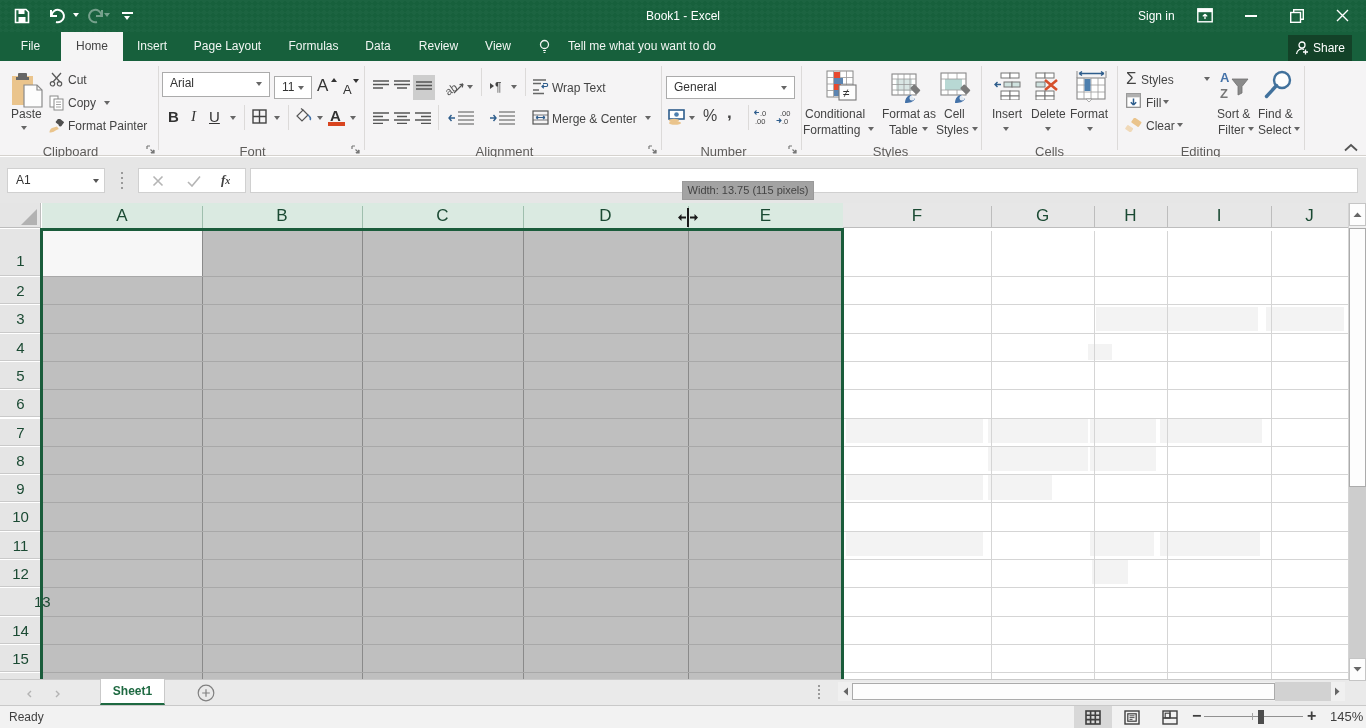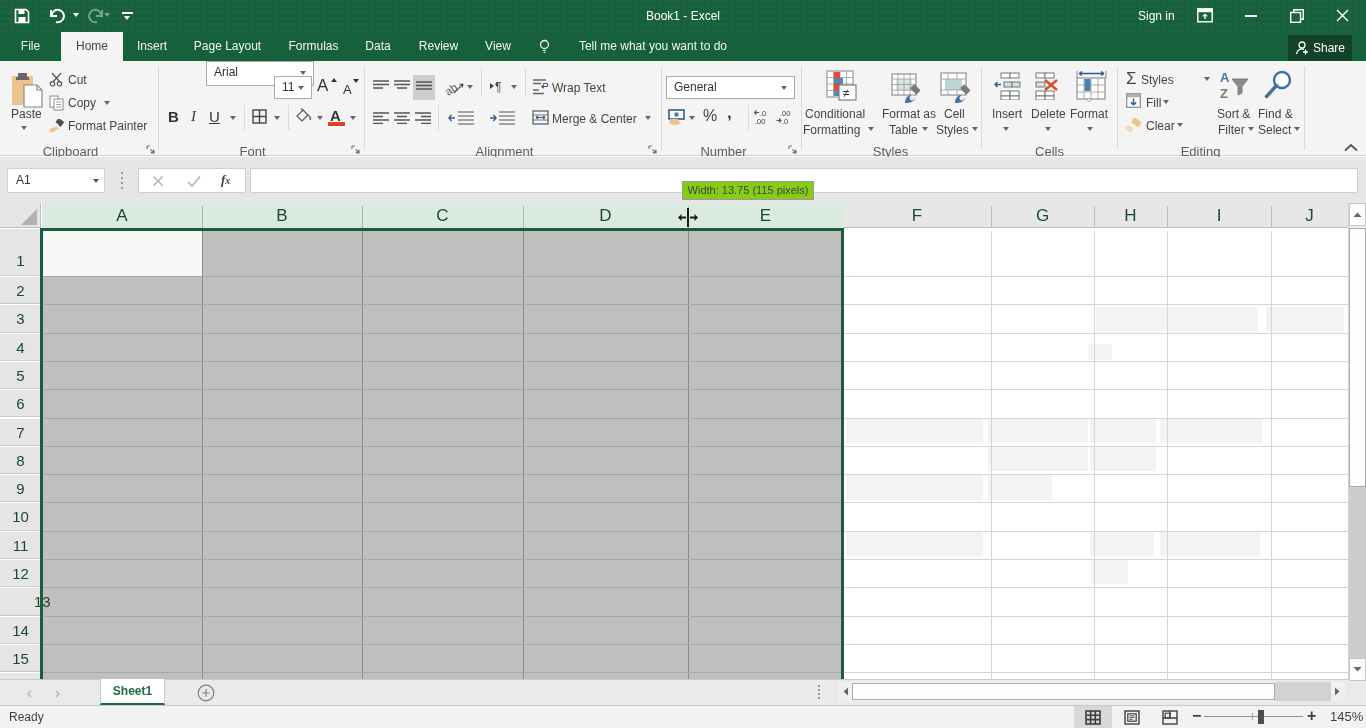--- a/index.html
+++ b/index.html
@@ -80,21 +80,21 @@
   <div class="tab" style="left:129px; width:46px;">Insert</div>
   <div class="tab" style="left:187px; width:81px;">Page Layout</div>
   <div class="tab" style="left:282px; width:63px;">Formulas</div>
   <div class="tab" style="left:359px; width:38px;">Data</div>
   <div class="tab" style="left:411px; width:55px;">Review</div>
   <div class="tab" style="left:479px; width:38px;">View</div>
   <svg class="abs" style="left:538px; top:7px;" width="13" height="16" viewBox="0 0 13 16">
     <circle cx="6.5" cy="5.5" r="4" fill="none" stroke="#f0f4f1" stroke-width="1.3"></circle>
     <path d="M5 9.5 h3 M5 11.5 h3 M5.6 13.5 h1.8" stroke="#f0f4f1" stroke-width="1.2"></path>
   </svg>
-  <div class="tab" style="left:557px; width:170px; text-align:right;">Tell me what you want to do</div>
+  <div class="tab" style="left:557px; width:170px; text-align:center;">Tell me what you want to do</div>
   <div class="abs" style="left:1288px; top:3px; width:64px; height:26px; background:#134228;">
     <svg class="abs" style="left:6px; top:5px;" width="16" height="16" viewBox="0 0 16 16">
       <circle cx="8" cy="5" r="3" fill="none" stroke="#fff" stroke-width="1.3"></circle>
       <path d="M2.5 14 A5.5 5.5 0 0 1 10 9.3" fill="none" stroke="#fff" stroke-width="1.3"></path>
       <path d="M11.5 9.5 v5 M9 12 h5" stroke="#fff" stroke-width="1.3"></path>
     </svg>
     <div class="abs" style="left:25px; top:0; height:26px; line-height:26px; color:#fff; font-size:12px;">Share</div>
   </div>
 </div>
 
@@ -134,21 +134,21 @@
     <rect x="11.2" y="4.8" width="2" height="2.6" transform="rotate(38 12.2 6)" fill="#4f4f4f"></rect>
     <path d="M1.5 13.5 C1.5 10 4.5 8.5 6.5 8.3 L9 7.5 L10.8 10 L8.5 11 C6.5 12 5.5 13.5 1.5 13.5 Z" fill="#eac48c"></path>
   </svg>
   <div class="rtext" style="left:68px; top:58px;">Format Painter</div>
   <div class="glabel" style="left:28px; width:85px;">Clipboard</div>
   <svg class="launcher" style="left:146px; top:84px;" viewBox="0 0 10 10">
     <path d="M1 1 H4 M1 1 V4 M8 5 V8 H5" stroke="#777" stroke-width="1.2" fill="none"></path>
     <path d="M4.5 4.5 L7.5 7.5 M7.5 4.7 V7.5 H4.7" stroke="#777" stroke-width="1.2" fill="none"></path>
   </svg>
 
-  <div class="combo" style="left:162px; top:0; width:108px; height:25px;margin-left:44px;">
+  <div class="combo" style="left:162px; top:11px; width:108px; height:25px;">
       <span class="cv">Arial</span>
       <span class="ca"></span>
     </div>
   <div class="combo" style="left:274px; top:15px; width:38px; height:23px;">
       <span class="cv">11</span>
       <span class="ca"></span>
     </div>
   <div class="abs" style="left:317px; top:15px; font-size:17px; color:#333;">A</div>
   <svg class="abs" style="left:330px; top:16px;" width="8" height="6" viewBox="0 0 8 6">
       <path d="M1 5 L4 1 L7 5" fill="#333"></path>
@@ -519,21 +519,21 @@
     <div class="selh" style="left:43px; top:412.9px; width:798px;"></div>
     <div class="gridh" style="left:843px; top:412.9px; width:505px;"></div>
     <div class="selh" style="left:43px; top:441.2px; width:798px;"></div>
     <div class="gridh" style="left:843px; top:441.2px; width:505px;"></div>
     <div class="selh" style="left:43px; top:469.5px; width:798px;"></div>
     <div class="gridh" style="left:843px; top:469.5px; width:505px;"></div>
     <div class="abs" style="left:40px; top:0; width:3px; height:448px; background:#1a5c3b;"></div>
     <div class="abs" style="left:841px; top:0; width:3px; height:448px; background:#1a5c3b;"></div>
   </div>
 
-<div class="abs" style="left:682px; top:181px; width:132px; height:19px; background:#84cc16; border:1px solid #9a9a9a; font-size:11px; color:#444; line-height:17px; text-align:center; z-index:50;">Width: 13.75 (115 pixels)</div>
+<div class="abs" style="left:682px; top:181px; width:132px; height:19px; background:#a3a3a3; border:1px solid #9a9a9a; font-size:11px; color:#444; line-height:17px; text-align:center; z-index:50;">Width: 13.75 (115 pixels)</div>
 
 <div id="tabbar" class="abs">
   <svg class="abs" style="left:26px; top:10px;" width="7" height="8" viewBox="0 0 7 8">
       <path d="M5 1 L2 4 L5 7" fill="none" stroke="#b3b3b3" stroke-width="1.4"></path>
     </svg>
   <svg class="abs" style="left:54px; top:10px;" width="7" height="8" viewBox="0 0 7 8">
       <path d="M2 1 L5 4 L2 7" fill="none" stroke="#b3b3b3" stroke-width="1.4"></path>
     </svg>
   <div class="abs" style="left:100px; top:-1px; width:65px; height:26px; background:#fff; border-left:1px solid #c9c9c9; border-right:1px solid #c9c9c9; border-bottom:2px solid #1e6941;">
     <div class="abs" style="left:0; top:0; width:100%; height:24px; line-height:24px; text-align:center; font-size:12px; font-weight:bold; color:#1e6941;">Sheet1</div>

